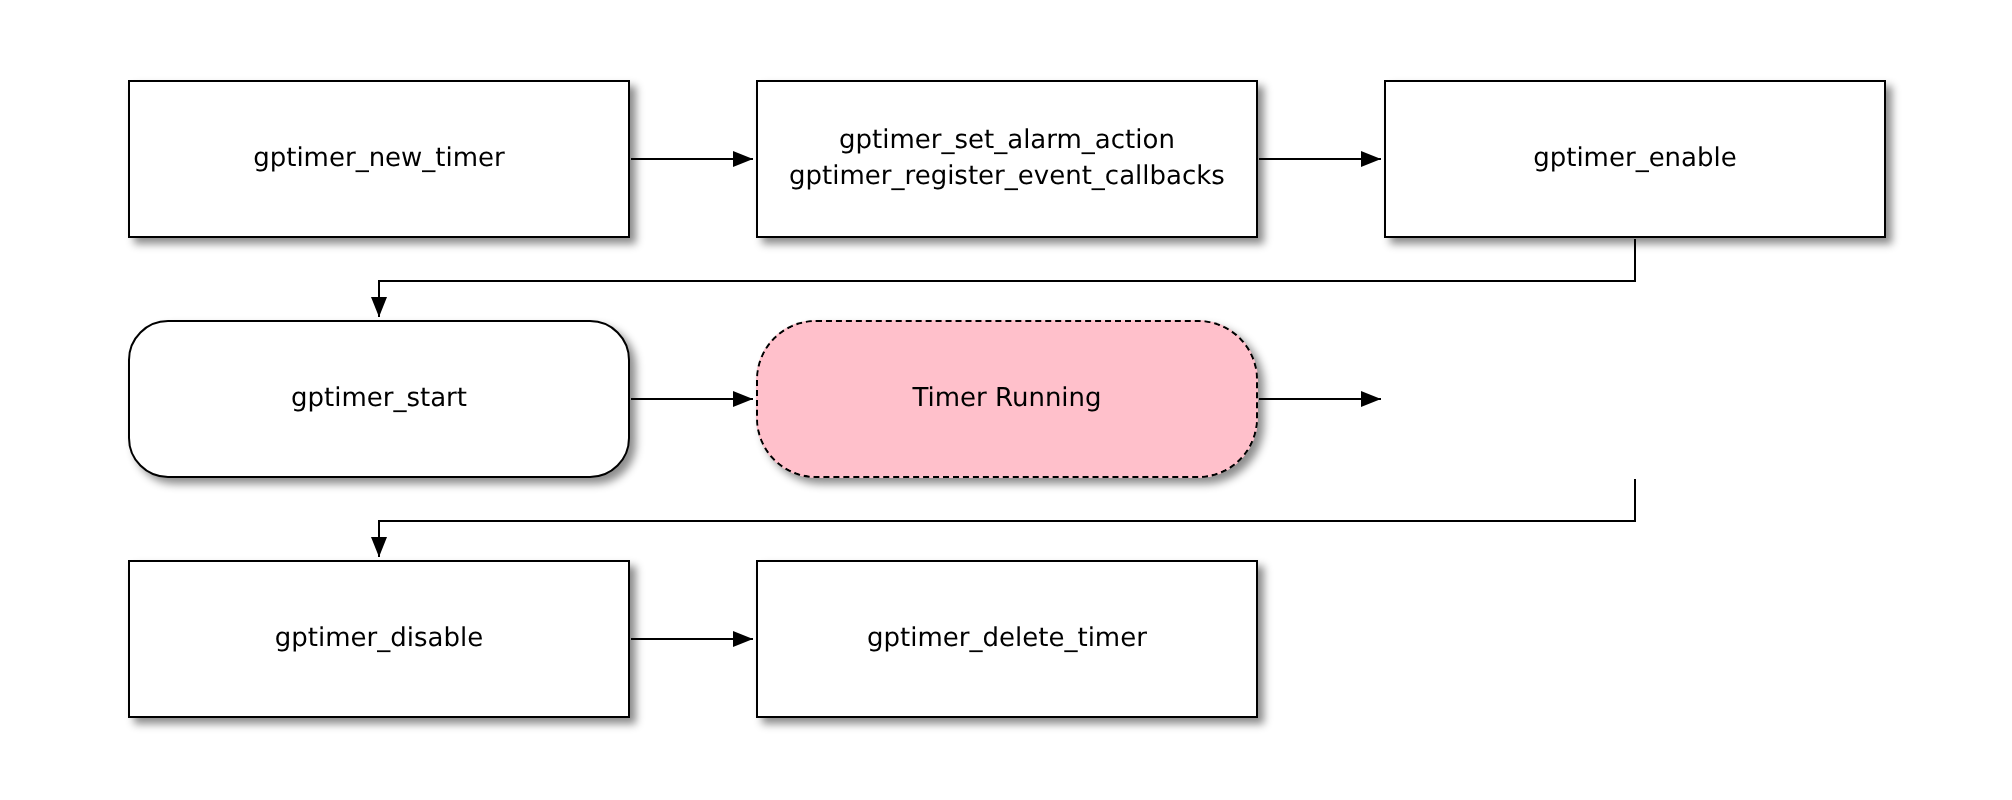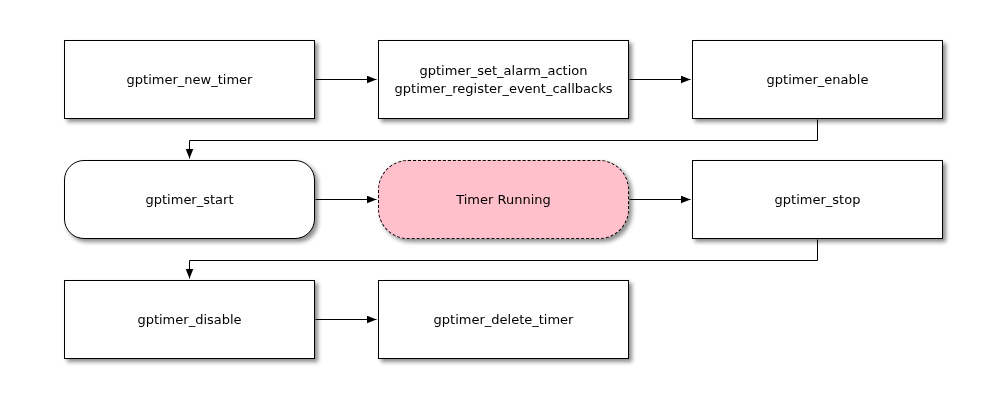--- a/index.html
+++ b/index.html
@@ -81,23 +81,20 @@
   </div>
 
   <div class="node" style="left: 64px; top: 160px; background-color: rgb(255, 255, 255); border-radius: 20px;">
     <span class="node-label">gptimer_start</span>
   </div>
 
   <div class="node highlight" style="left: 378px; top: 160px; background-color: rgb(255, 192, 203);">
     <span class="node-label">Timer Running</span>
   </div>
 
-  <div class="node" style="left: 692px; top: 160px; background-color: rgb(255, 255, 255);">
-    <span class="node-label">gptimer_stop</span>
-  </div>
 
   <div class="node" style="left: 64px; top: 280px; background-color: rgb(255, 255, 255);">
     <span class="node-label">gptimer_disable</span>
   </div>
 
   <div class="node" style="left: 378px; top: 280px; background-color: rgb(255, 255, 255);">
     <span class="node-label">gptimer_delete_timer</span>
   </div>
 
 </div>

